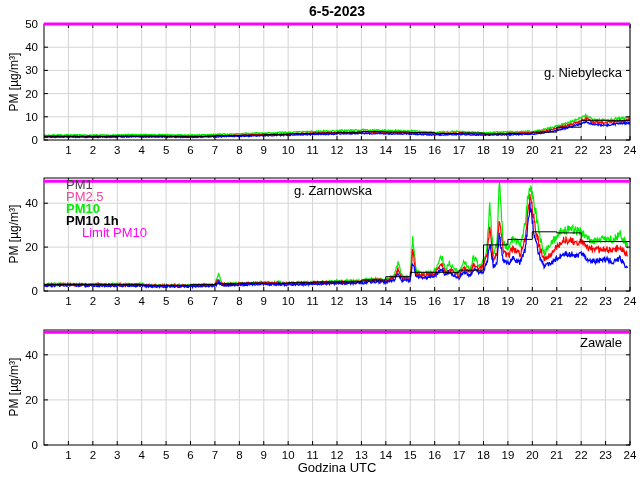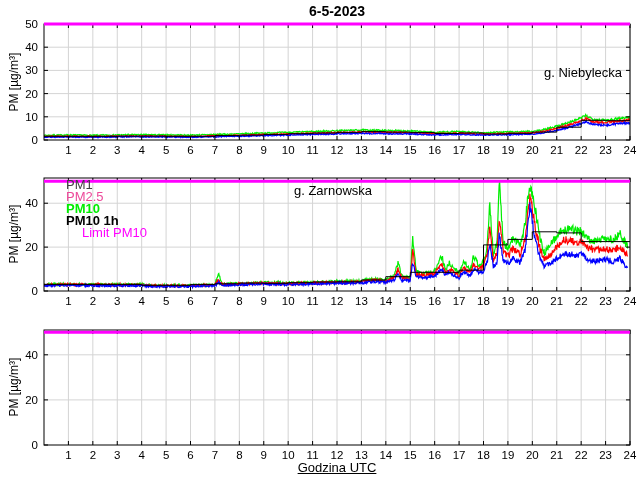--- a/index.html
+++ b/index.html
@@ -10,21 +10,21 @@
              font-size:14px;font-weight:bold;}
   .station-label{position:absolute;left:44px;width:578px;text-align:right;font-size:13px;}
   .station-1{top:29px;margin-top:36px;}
   .station-2{top:183px;text-align:center;}
   .station-3{top:335px;}
   .ylabel{position:absolute;width:120px;height:14px;text-align:center;font-size:12px;
           left:-46px;transform:rotate(-90deg);}
   .ylabel-1{top:75px;}
   .ylabel-2{top:227px;}
   .ylabel-3{top:380px;}
-  .xlabel{position:absolute;left:44px;top:460px;width:586px;text-align:center;font-size:13px;text-decoration:underline;}
+  .xlabel{position:absolute;left:44px;top:460px;width:586px;text-align:center;font-size:13px;}
   .legend{position:absolute;left:66px;top:179px;font-size:13px;line-height:12px;}
   .legend-item{white-space:nowrap;}
 </style>
 </head>
 <body>
 
 <div class="figure">
   <svg id="chart-svg" width="640" height="480" viewBox="0 0 640 480">
       <clipPath id="clip0">
         <rect x="44" y="24" width="586" height="116"></rect>
@@ -381,20 +381,21 @@
       <text x="630" y="459" text-anchor="middle" font-size="11.5" font-family="inherit" fill="#000000">24</text>
       <text x="38" y="449" text-anchor="end" font-size="11.5" font-family="inherit" fill="#000000">0</text>
       <text x="38" y="403.9019607843137" text-anchor="end" font-size="11.5" font-family="inherit" fill="#000000">20</text>
       <text x="38" y="358.80392156862746" text-anchor="end" font-size="11.5" font-family="inherit" fill="#000000">40</text>
     </svg>
 
   <div class="fig-title">6-5-2023</div>
 
   <div class="station-label station-1">g. Niebylecka</div>
   <div class="station-label station-2">g. Zarnowska</div>
+  <div class="station-label station-3">Zawale</div>
 
   <div class="ylabel ylabel-1">PM [µg/m³]</div>
   <div class="ylabel ylabel-2">PM [µg/m³]</div>
   <div class="ylabel ylabel-3">PM [µg/m³]</div>
 
   <div class="xlabel">Godzina UTC</div>
 
   <div class="legend">
     <div class="legend-item" style="color: #404040;">PM1</div>
     <div class="legend-item" style="color: #ec4899;">PM2.5</div>

